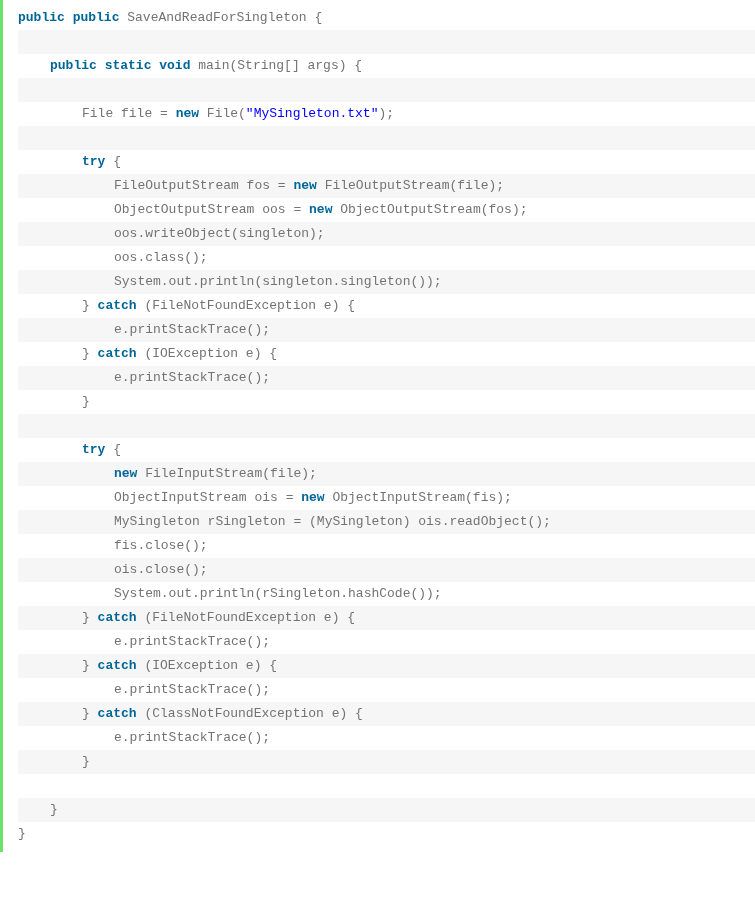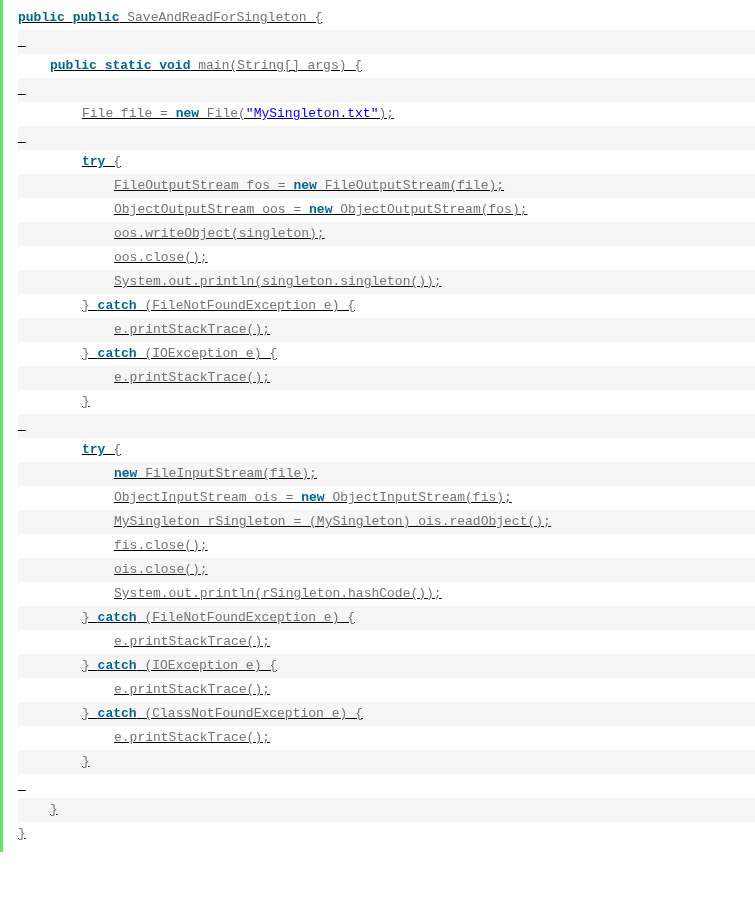--- a/index.html
+++ b/index.html
@@ -13,21 +13,20 @@
   }
   .code-container {
     border-left: 3px solid #6ce26c;
     padding: 6px 0 6px 15px;
   }
   .line {
     white-space: pre;
     height: 24px;
     display: flex;
     align-items: flex-end;
-    text-decoration: underline;
   }
   .line:nth-child(even) { background: #f6f6f6; }
   .line:nth-child(odd) { background: #ffffff; }
   .kw { color: #006699; font-weight: bold; }
   .plain { color: #737373; }
   .str { color: #0000ff; }
   .i0 { padding-left: 0; }
   .i1 { padding-left: 32px; }
   .i2 { padding-left: 64px; }
   .i3 { padding-left: 96px; }
@@ -39,21 +38,21 @@
     <div class="line i0"><span class="kw">public</span><span class="plain"> </span><span class="kw">public</span><span class="plain"> SaveAndReadForSingleton {</span></div>
     <div class="line i0"><span class="plain"> </span></div>
     <div class="line i1"><span class="kw">public</span><span class="plain"> </span><span class="kw">static</span><span class="plain"> </span><span class="kw">void</span><span class="plain"> main(String[] args) {</span></div>
     <div class="line i0"><span class="plain"> </span></div>
     <div class="line i2"><span class="plain">File file = </span><span class="kw">new</span><span class="plain"> File(</span><span class="str">"MySingleton.txt"</span><span class="plain">);</span></div>
     <div class="line i0"><span class="plain"> </span></div>
     <div class="line i2"><span class="kw">try</span><span class="plain"> {</span></div>
     <div class="line i3"><span class="plain">FileOutputStream fos = </span><span class="kw">new</span><span class="plain"> FileOutputStream(file);</span></div>
     <div class="line i3"><span class="plain">ObjectOutputStream oos = </span><span class="kw">new</span><span class="plain"> ObjectOutputStream(fos);</span></div>
     <div class="line i3"><span class="plain">oos.writeObject(singleton);</span></div>
-    <div class="line i3"><span class="plain">oos.close();</span></div>
+    <div class="line i3"><span class="plain">oos.class();</span></div>
     <div class="line i3"><span class="plain">System.out.println(singleton.singleton());</span></div>
     <div class="line i2"><span class="plain">} </span><span class="kw">catch</span><span class="plain"> (FileNotFoundException e) {</span></div>
     <div class="line i3"><span class="plain">e.printStackTrace();</span></div>
     <div class="line i2"><span class="plain">} </span><span class="kw">catch</span><span class="plain"> (IOException e) {</span></div>
     <div class="line i3"><span class="plain">e.printStackTrace();</span></div>
     <div class="line i2"><span class="plain">}</span></div>
     <div class="line i0"><span class="plain"> </span></div>
     <div class="line i2"><span class="kw">try</span><span class="plain"> {</span></div>
     <div class="line i3"><span class="kw">new</span><span class="plain"> FileInputStream(file);</span></div>
     <div class="line i3"><span class="plain">ObjectInputStream ois = </span><span class="kw">new</span><span class="plain"> ObjectInputStream(fis);</span></div>

